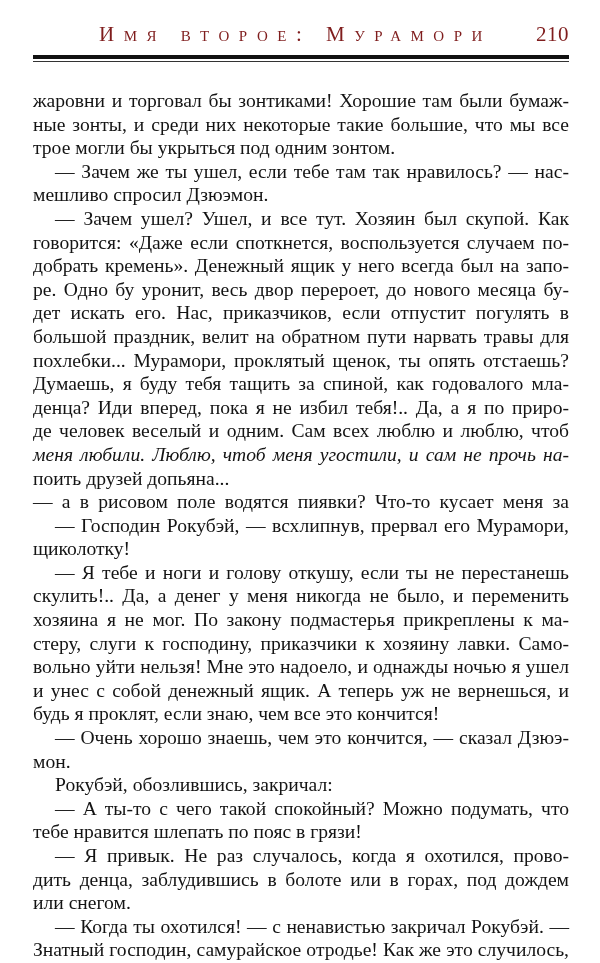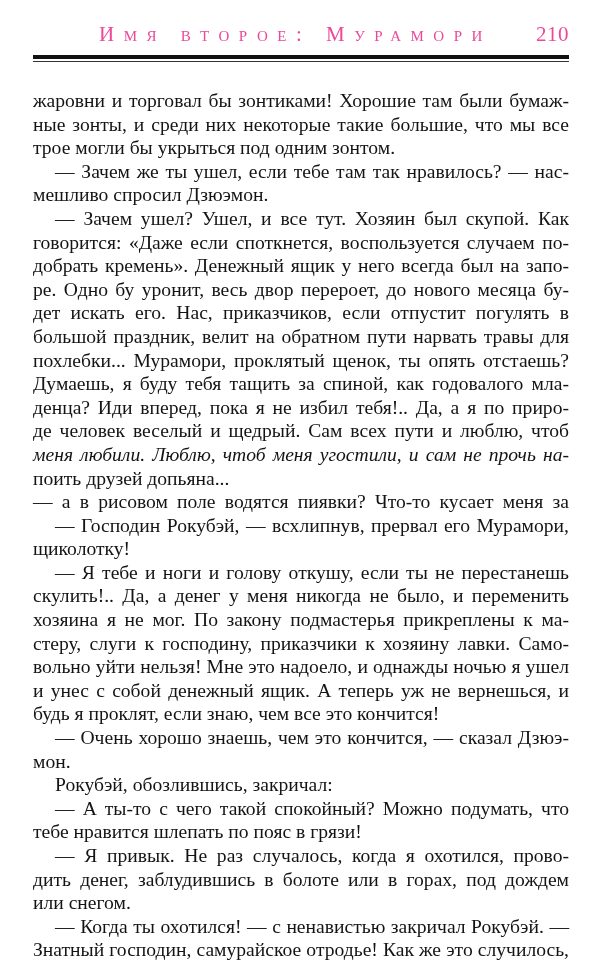--- a/index.html
+++ b/index.html
@@ -22,21 +22,21 @@
       height: 963px;
     }
     .running-head {
       position: absolute;
       left: 33px;
       width: 536px;
       top: 18px;
       height: 30px;
       font-family: "Liberation Serif", "DejaVu Serif", serif;
       font-size: 21px;
-      color: #ec4899;
+      color: #7f1d1d;
     }
     .running-title {
       position: absolute;
       left: 66px;
       top: 4px;
       letter-spacing: 9.5px;
       font-variant: small-caps;
       white-space: nowrap;
     }
     .page-number {
@@ -105,38 +105,38 @@
       <span class="line last">мешливо спросил Дзюэмон.</span>
       <span class="line indent" style="white-space: nowrap;">— Зачем ушел? Ушел, и все тут. Хозяин был скупой. Как</span>
       <span class="line" style="white-space: nowrap;">говорится: «Даже если споткнется, воспользуется случаем по-</span>
       <span class="line" style="white-space: nowrap;">добрать кремень». Денежный ящик у него всегда был на запо-</span>
       <span class="line" style="white-space: nowrap;">ре. Одно бу уронит, весь двор перероет, до нового месяца бу-</span>
       <span class="line" style="white-space: nowrap;">дет искать его. Нас, приказчиков, если отпустит погулять в</span>
       <span class="line" style="white-space: nowrap;">большой праздник, велит на обратном пути нарвать травы для</span>
       <span class="line" style="white-space: nowrap;">похлебки... Мурамори, проклятый щенок, ты опять отстаешь?</span>
       <span class="line" style="white-space: nowrap;">Думаешь, я буду тебя тащить за спиной, как годовалого мла-</span>
       <span class="line" style="white-space: nowrap;">денца? Иди вперед, пока я не избил тебя!.. Да, а я по приро-</span>
-      <span class="line" style="white-space: nowrap;">де человек веселый и щедрый. Сам всех пути и люблю, чтоб</span>
+      <span class="line" style="white-space: nowrap;">де человек веселый и одним. Сам всех люблю и люблю, чтоб</span>
       <span class="line" style="white-space: nowrap; font-style: italic;">меня любили. Люблю, чтоб меня угостили, и сам не прочь на-</span>
       <span class="line last">поить друзей допьяна...</span>
       <span class="line" style="white-space: nowrap;">— а в рисовом поле водятся пиявки? Что-то кусает меня за</span>
       <span class="line indent" style="white-space: nowrap;">— Господин Рокубэй, — всхлипнув, прервал его Мурамори,</span>
       <span class="line last">щиколотку!</span>
       <span class="line indent" style="white-space: nowrap;">— Я тебе и ноги и голову откушу, если ты не перестанешь</span>
       <span class="line" style="white-space: nowrap;">скулить!.. Да, а денег у меня никогда не было, и переменить</span>
       <span class="line" style="white-space: nowrap;">хозяина я не мог. По закону подмастерья прикреплены к ма-</span>
       <span class="line" style="white-space: nowrap;">стеру, слуги к господину, приказчики к хозяину лавки. Само-</span>
       <span class="line" style="white-space: nowrap;">вольно уйти нельзя! Мне это надоело, и однажды ночью я ушел</span>
       <span class="line" style="white-space: nowrap;">и унес с собой денежный ящик. А теперь уж не вернешься, и</span>
       <span class="line last">будь я проклят, если знаю, чем все это кончится!</span>
       <span class="line indent" style="white-space: nowrap;">— Очень хорошо знаешь, чем это кончится, — сказал Дзюэ-</span>
       <span class="line last">мон.</span>
       <span class="line indent last">Рокубэй, обозлившись, закричал:</span>
       <span class="line indent" style="white-space: nowrap;">— А ты-то с чего такой спокойный? Можно подумать, что</span>
       <span class="line last">тебе нравится шлепать по пояс в грязи!</span>
       <span class="line indent" style="white-space: nowrap;">— Я привык. Не раз случалось, когда я охотился, прово-</span>
-      <span class="line" style="white-space: nowrap;">дить денег, заблудившись в болоте или в горах, под дождем</span>
+      <span class="line" style="white-space: nowrap;">дить денца, заблудившись в болоте или в горах, под дождем</span>
       <span class="line last">или снегом.</span>
       <span class="line indent" style="white-space: nowrap;">— Когда ты охотился! — с ненавистью закричал Рокубэй. —</span>
       <span class="line" style="white-space: nowrap;">Знатный господин, самурайское отродье! Как же это случилось,</span>
       <span class="line" style="white-space: nowrap;">что, вместо того чтобы охотиться и вытаптывать конским ко-</span>
     </div>
 </div>
 
 </body></html>

